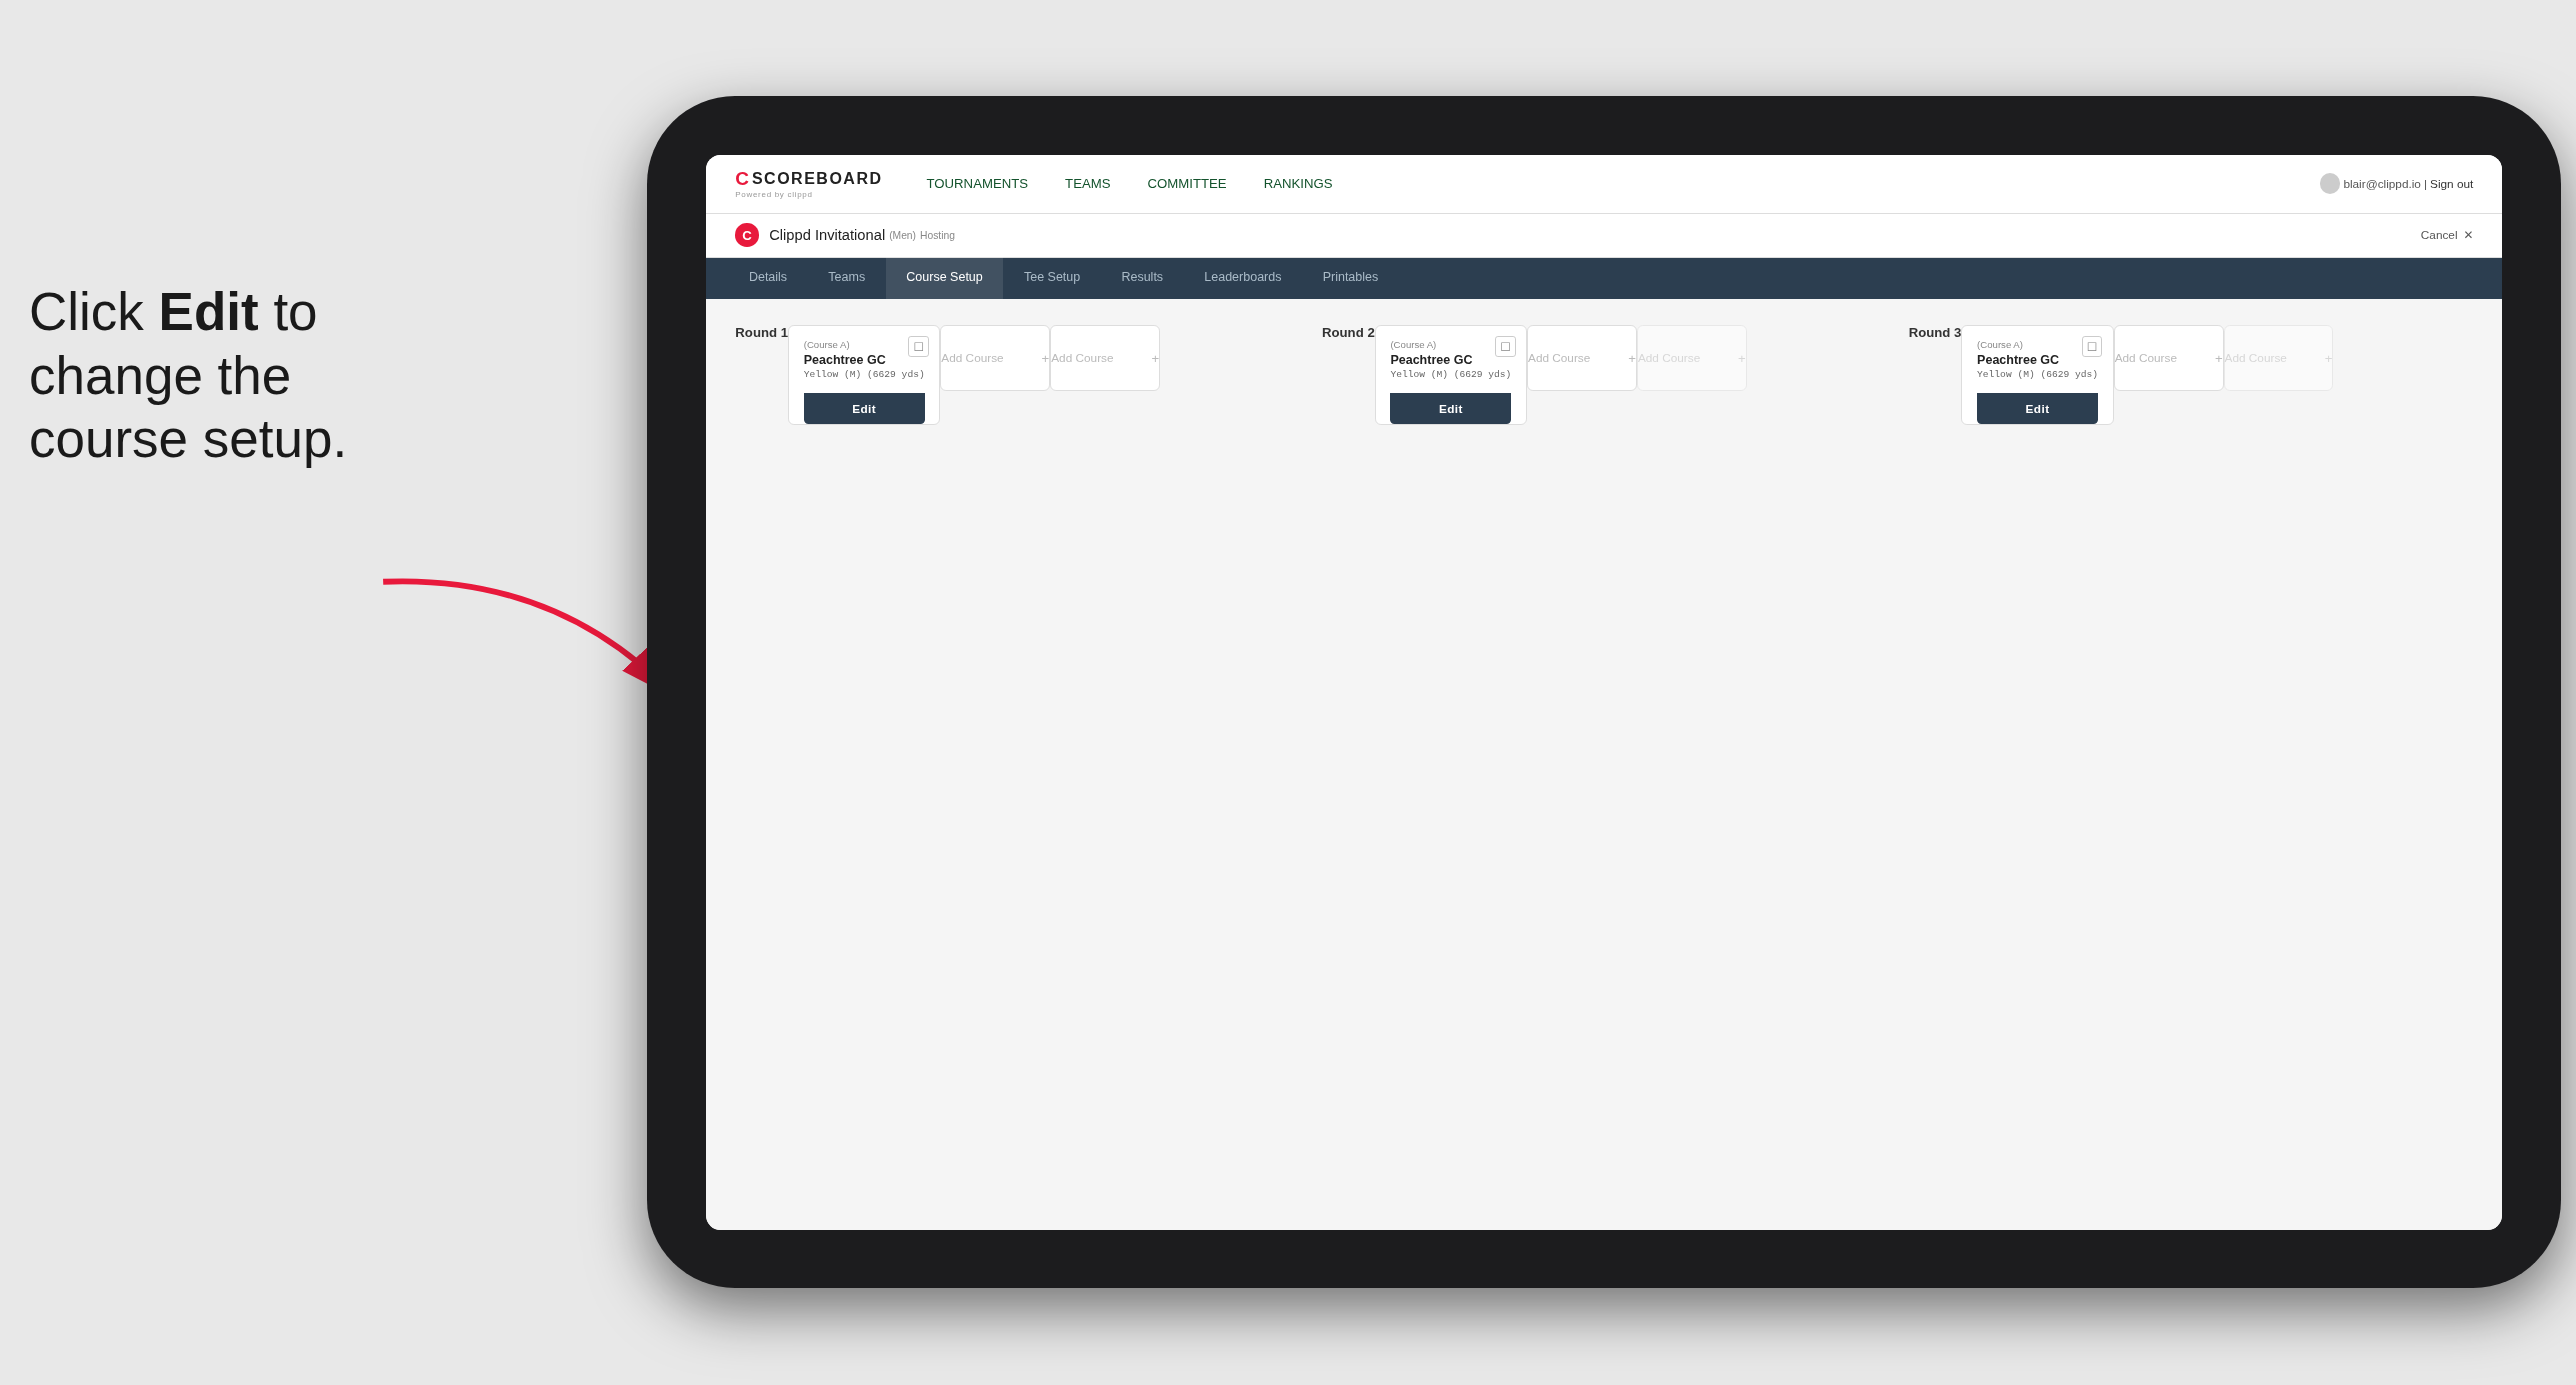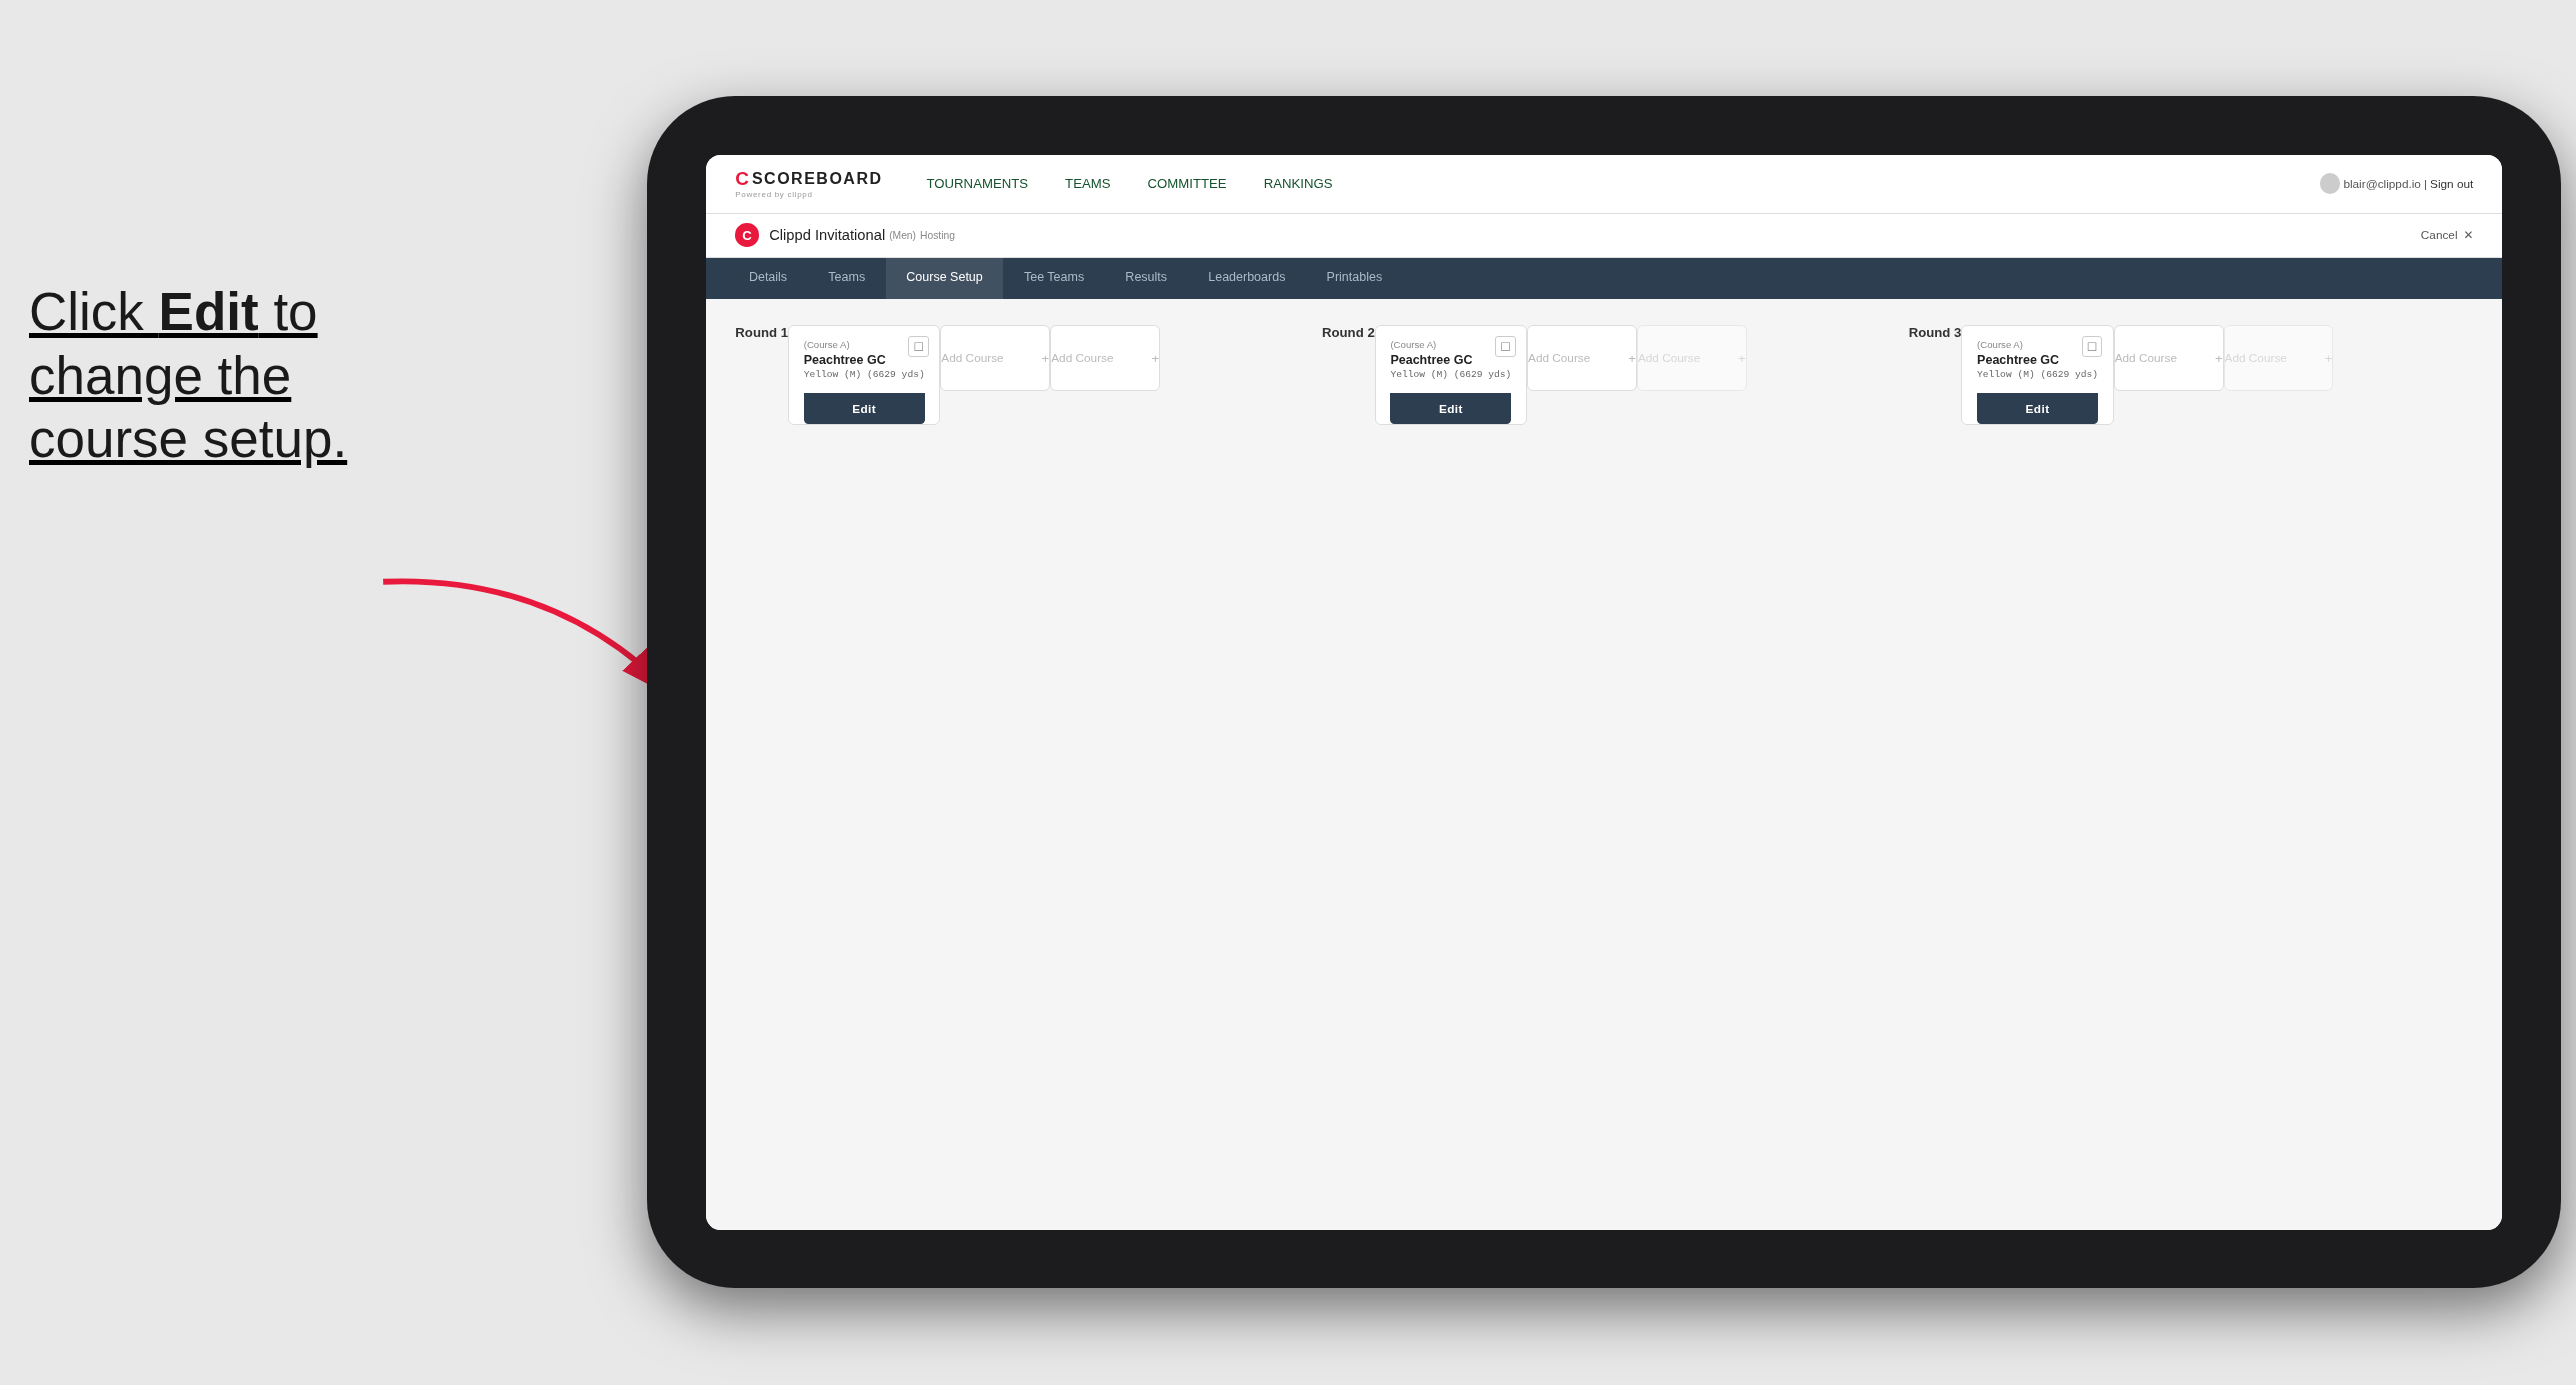--- a/index.html
+++ b/index.html
@@ -13,21 +13,20 @@
       justify-content: center;
       position: relative;
     }
 
     
     .instruction-area {
       position: absolute;
       left: 29px;
       top: 280px;
       width: 427px;
-      text-decoration: underline;
     }
     .instruction-text {
       font-size: 53px;
       line-height: 1.2;
       color: #1a1a1a;
       font-weight: 400;
     }
     .instruction-text strong {
       font-weight: 800;
     }
@@ -351,21 +350,21 @@
       <div class="sub-header-right">
         <span>Cancel</span>
         <span>✕</span>
       </div>
     </div>
 
     <div class="tab-bar">
       <div class="tab-item">Details</div>
       <div class="tab-item">Teams</div>
       <div class="tab-item active">Course Setup</div>
-      <div class="tab-item">Tee Teams</div>
+      <div class="tab-item">Tee Setup</div>
       <div class="tab-item">Results</div>
       <div class="tab-item">Leaderboards</div>
       <div class="tab-item">Printables</div>
     </div>
 
     <div class="main-content">
       <div class="rounds-grid">
 
         <div class="round-col">
           <div class="round-title">Round 1</div>

